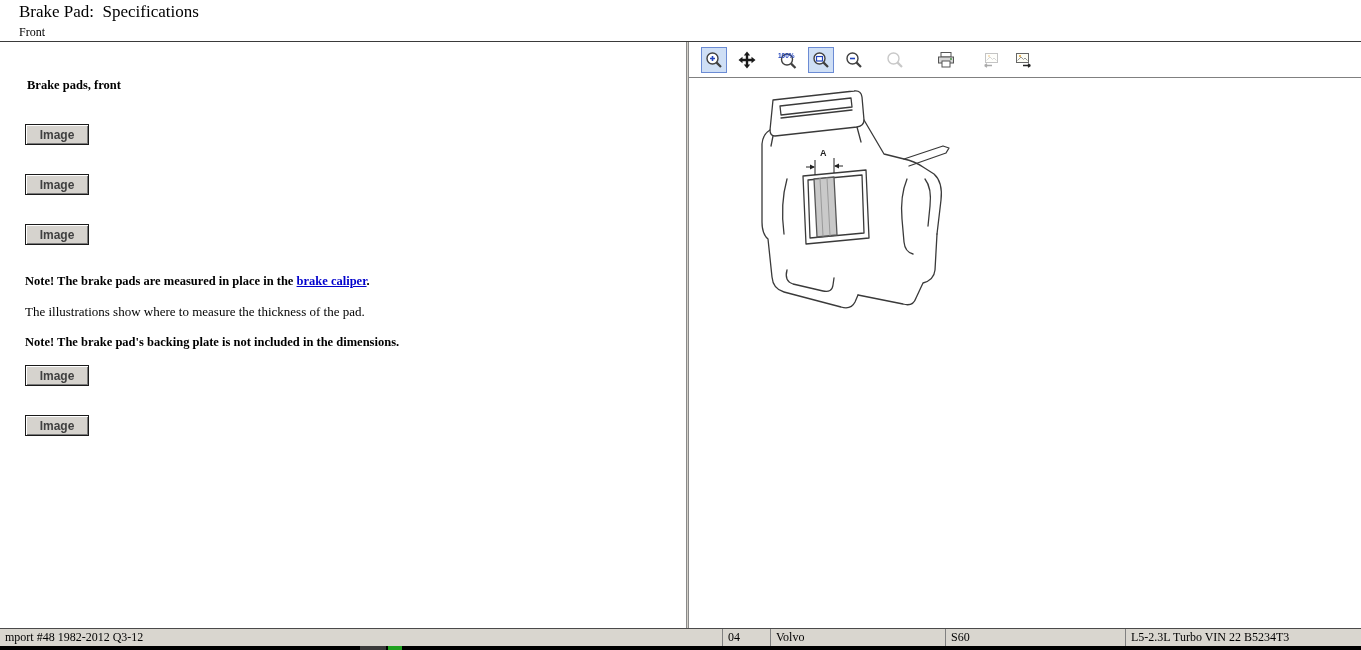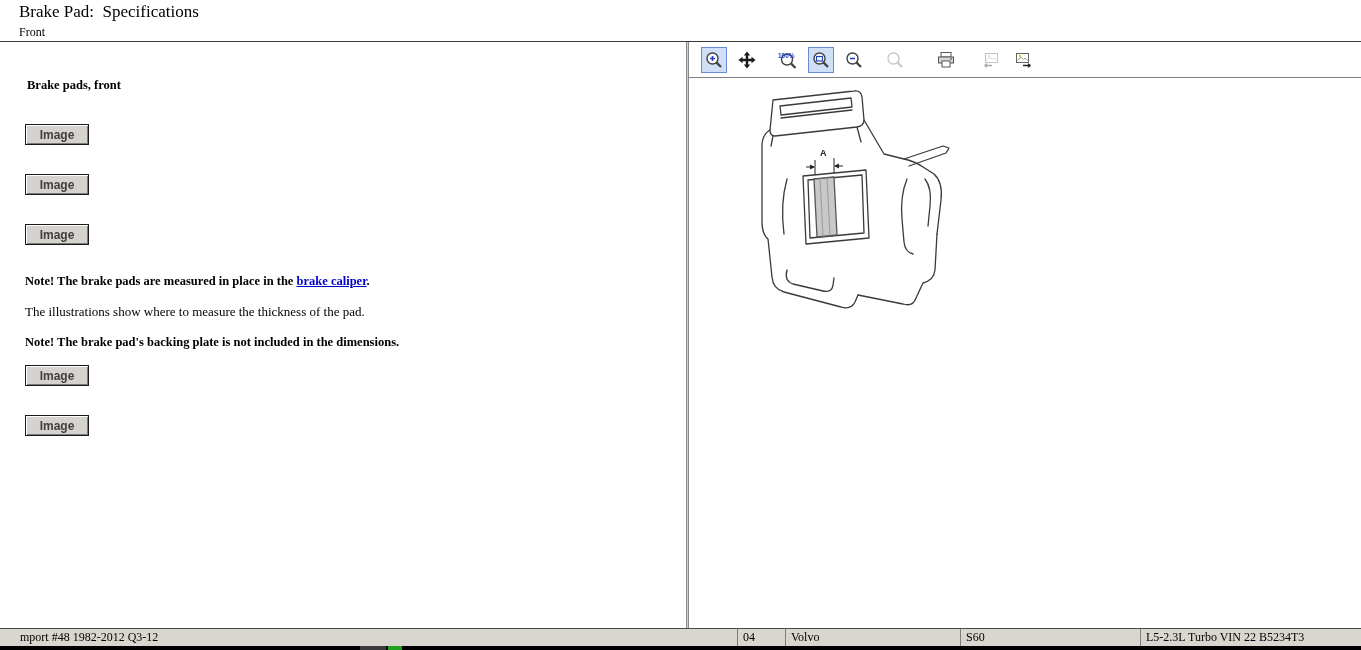--- a/index.html
+++ b/index.html
@@ -39,21 +39,21 @@
   .gap-n{margin-left:12px;}
 
   
   .canvas{flex:1;position:relative;background:#fff;}
   .caliper{position:absolute;left:68px;top:6px;}
 
   
   .statusbar{height:18px;background:#d9d6cf;border-top:1px solid #4a4a4a;display:flex;font-size:12px;align-items:stretch;}
   .cell{padding:0 5px;display:flex;align-items:center;white-space:nowrap;overflow:hidden;}
   .cell+.cell{border-left:1px solid #808080;}
-  .c1{width:722px;margin-left:15px;}
+  .c1{width:722px;}
   .c2{width:48px;}
   .c3{width:175px;}
   .c4{width:180px;}
   .c5{flex:1;}
 
   
   .strip{height:4px;background:#000;position:relative;}
   .strip .seg-gray{position:absolute;left:360px;top:0;width:26px;height:4px;background:#3a3a3a;}
   .strip .seg-green{position:absolute;left:388px;top:0;width:14px;height:4px;background:#1fa11f;}
 </style>

